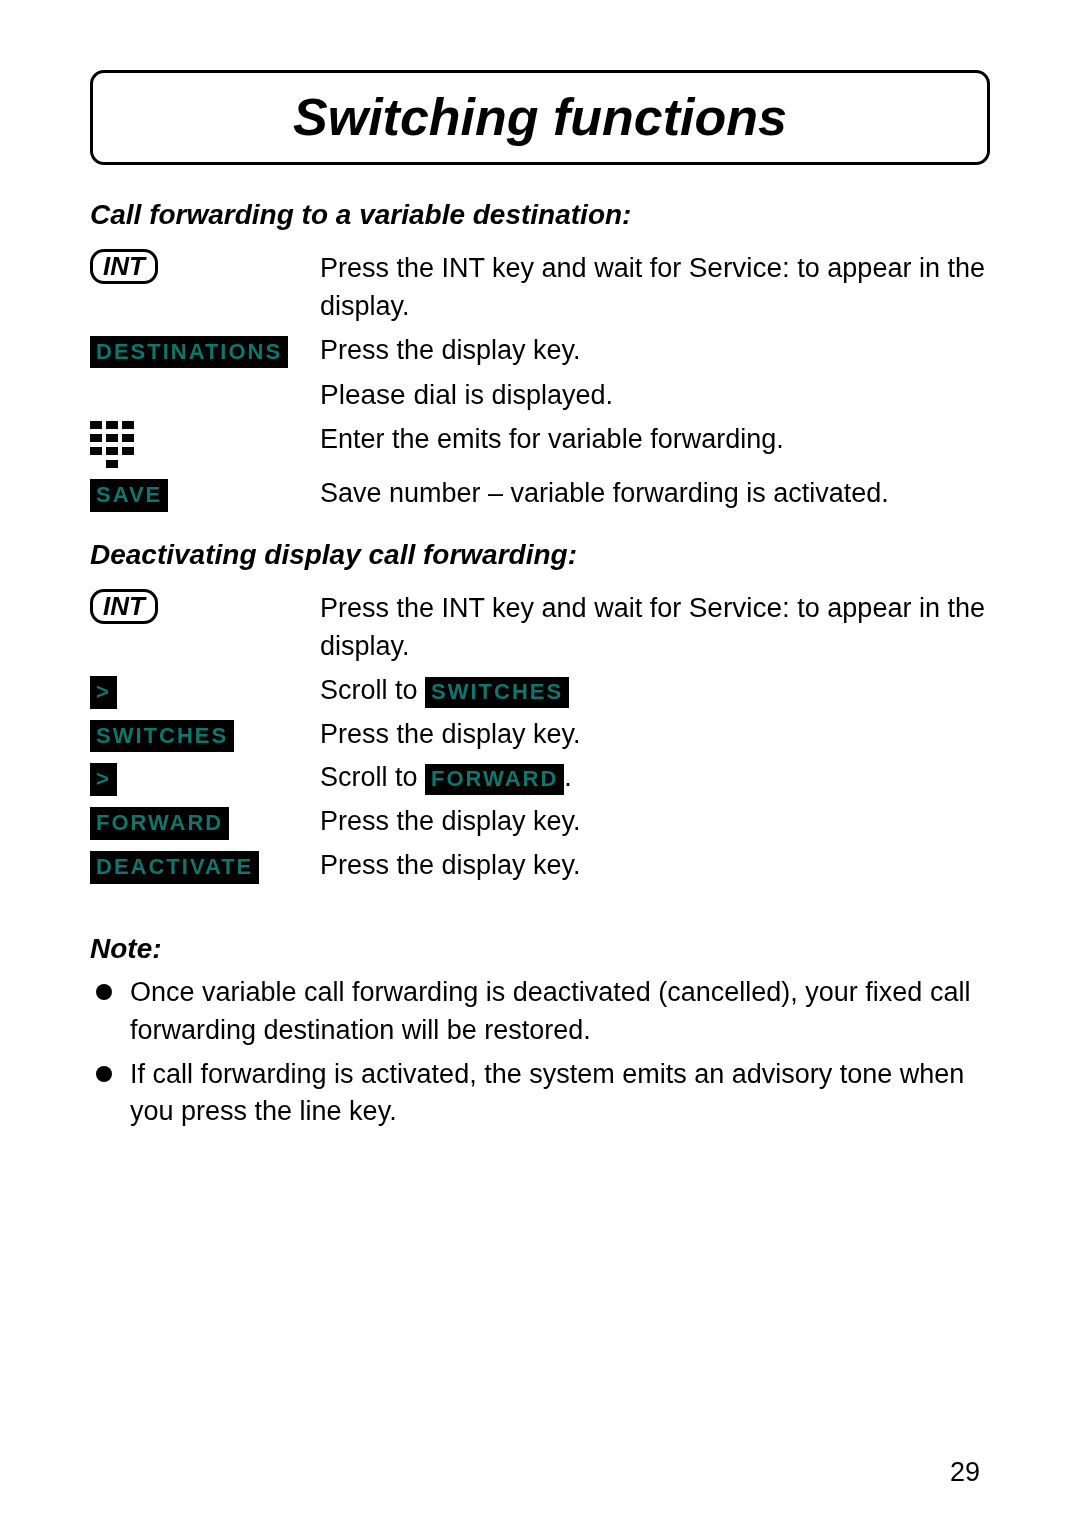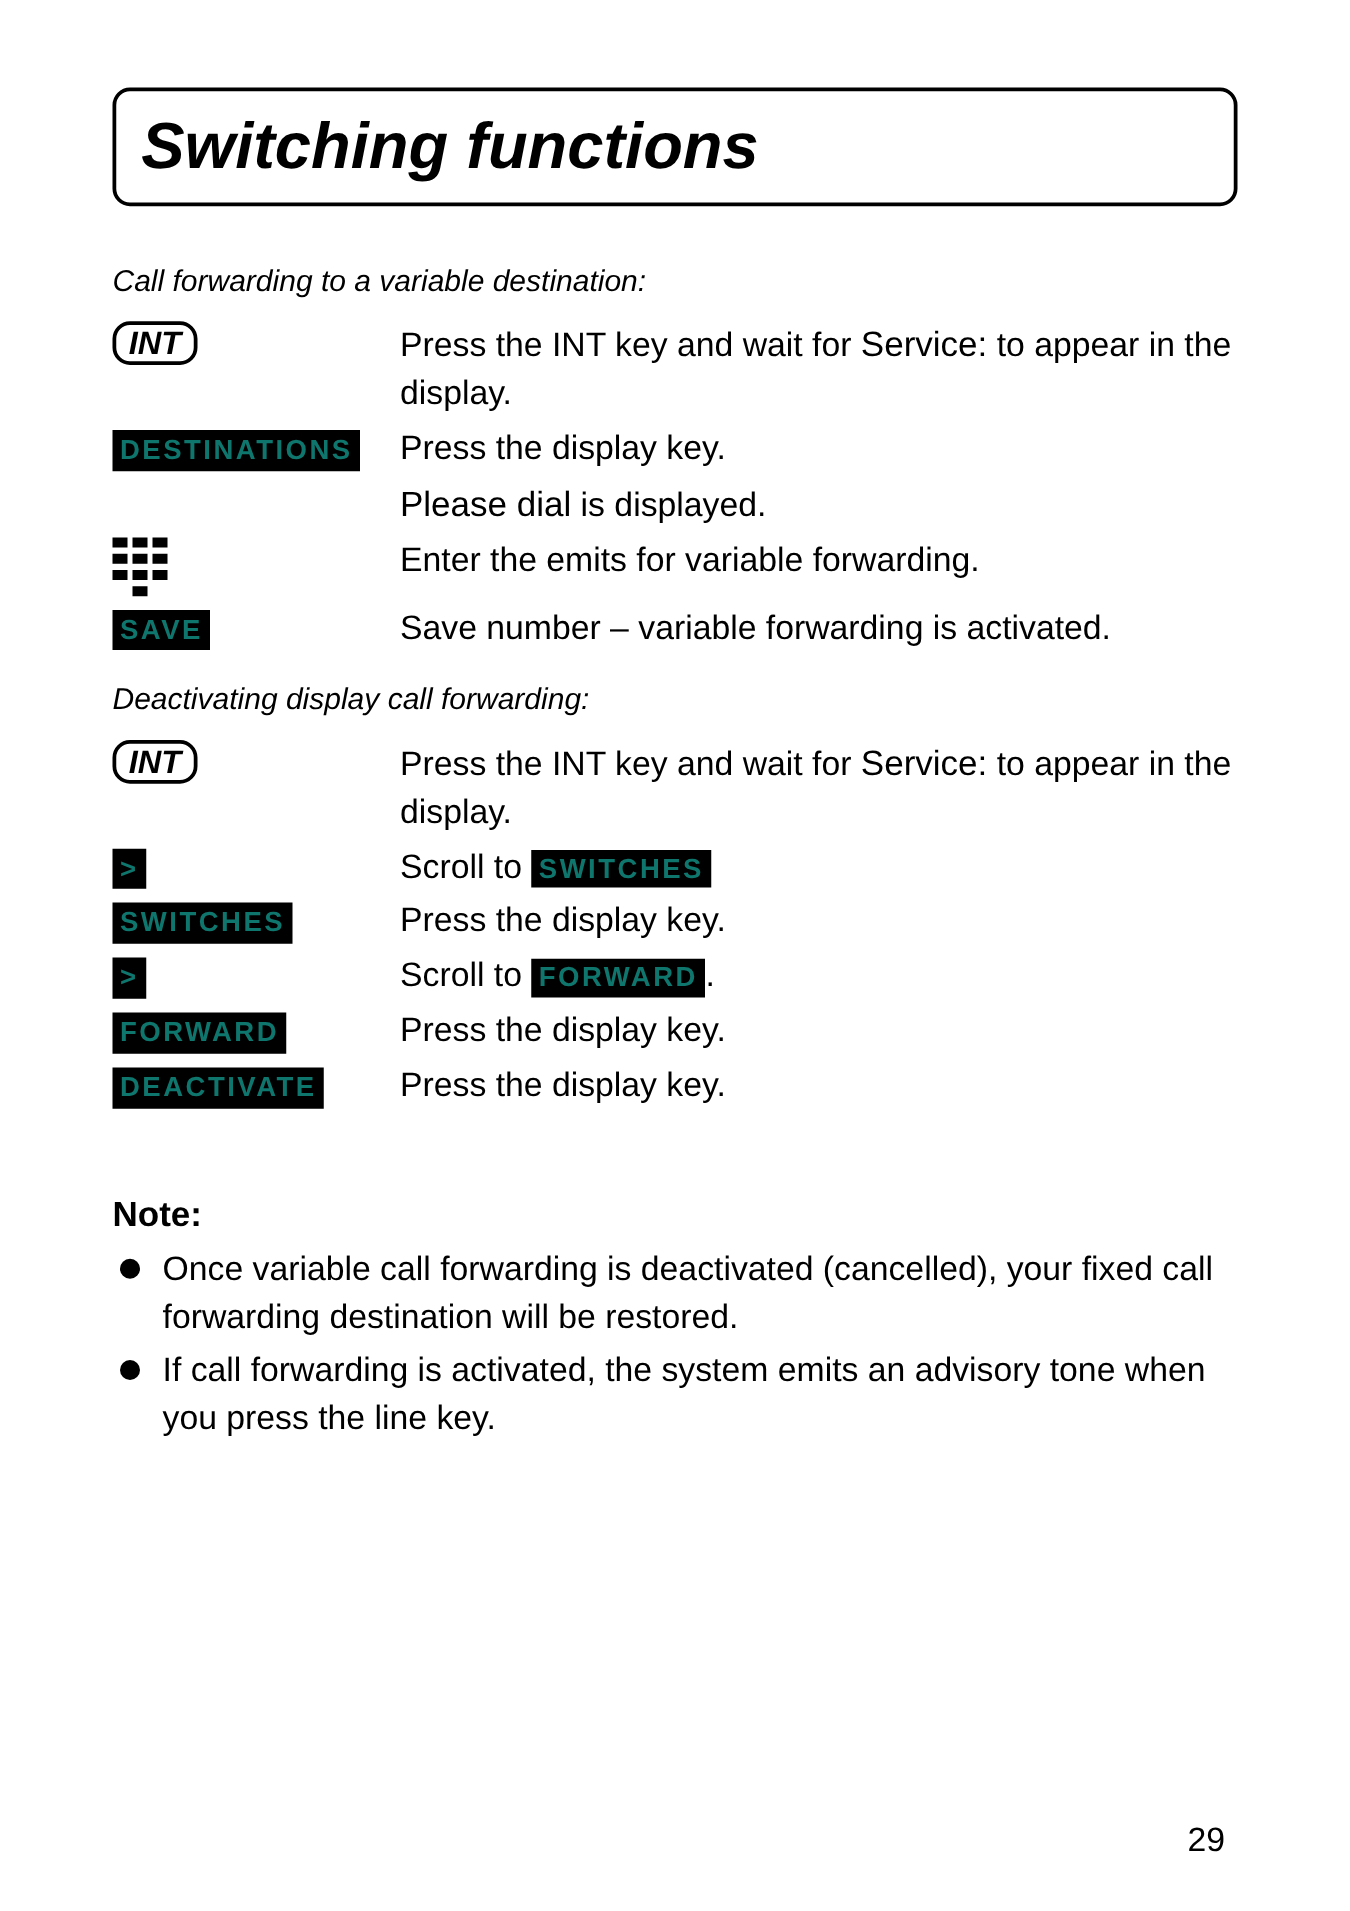--- a/index.html
+++ b/index.html
@@ -15,33 +15,33 @@
     box-sizing: border-box;
     padding: 70px 90px 60px 90px;
     position: relative;
     font-size: 27px;
     line-height: 1.4;
   }
   .title-frame {
     border: 3px solid #000;
     border-radius: 14px;
     padding: 8px 20px;
-    text-align: left;
-    margin-bottom: 44px;
+    text-align: center;
+    margin-bottom: 30px;
   }
   .title {
     font-weight: bold;
     font-style: italic;
     font-size: 52px;
   }
   .subhead {
-    font-weight: normal;
+    font-weight: bold;
     font-style: italic;
     margin: 22px 0 14px 0;
-    font-size: 24px;
+    font-size: 28px;
   }
   .step-row {
     display: flex;
     align-items: flex-start;
     margin-bottom: 6px;
     justify-content: flex-end;
   }
   .step-left {
     flex: 0 0 230px;
   }
@@ -90,21 +90,22 @@
   .kpcell {
     background: #000;
     width: 12px;
     height: 8px;
   }
   .kpcell.blank {
     background: transparent;
   }
   .note-head {
     font-weight: bold;
-    margin-top: 64px;
+    font-style: italic;
+    margin-top: 44px;
     margin-bottom: 6px;
     font-size: 28px;
   }
   ul.notes {
     list-style: none;
     padding-left: 0;
     margin-top: 0;
   }
   ul.notes li {
     position: relative;

